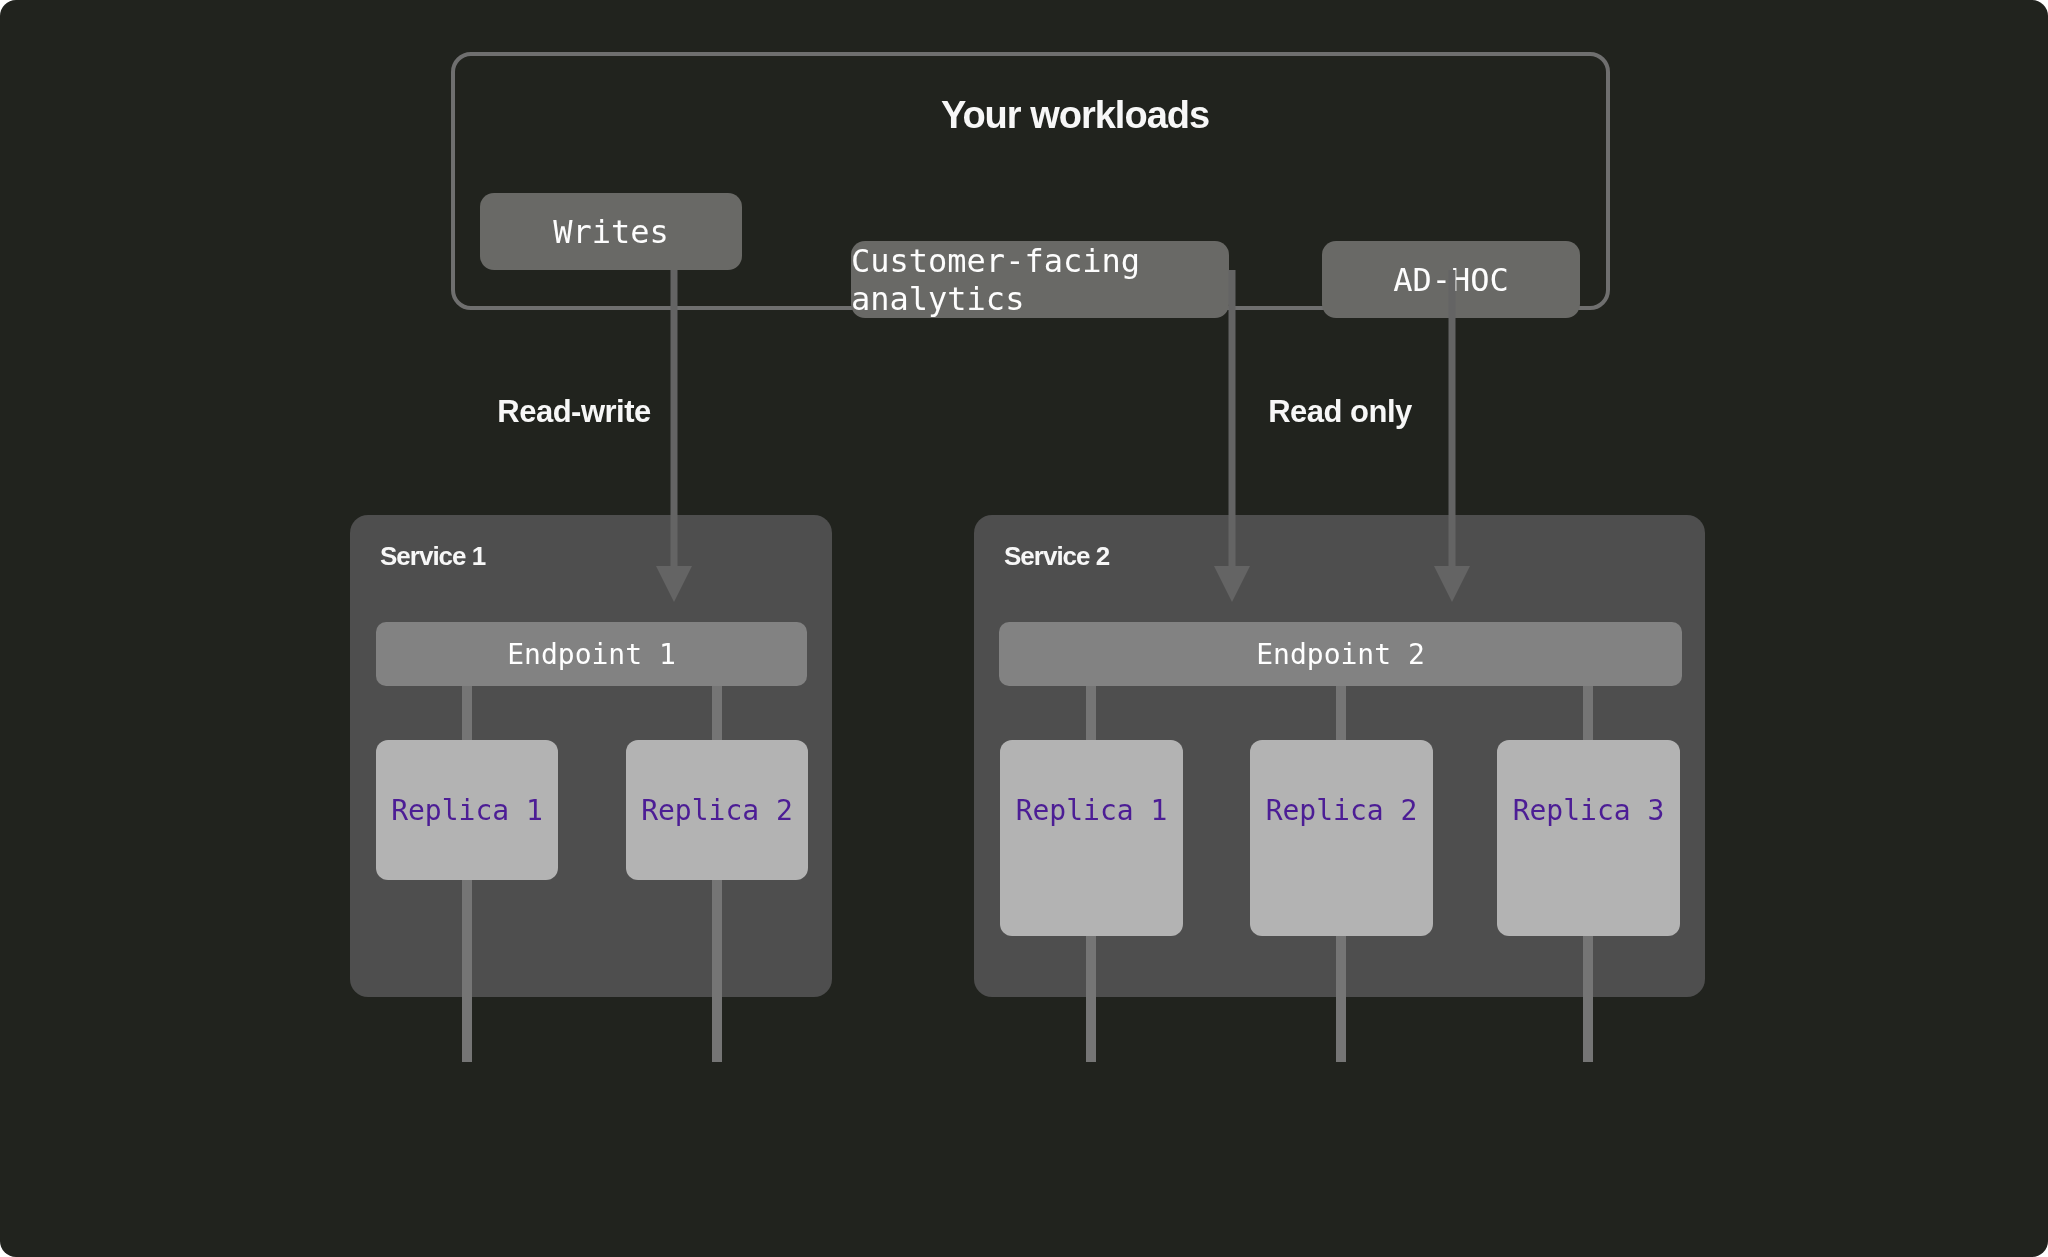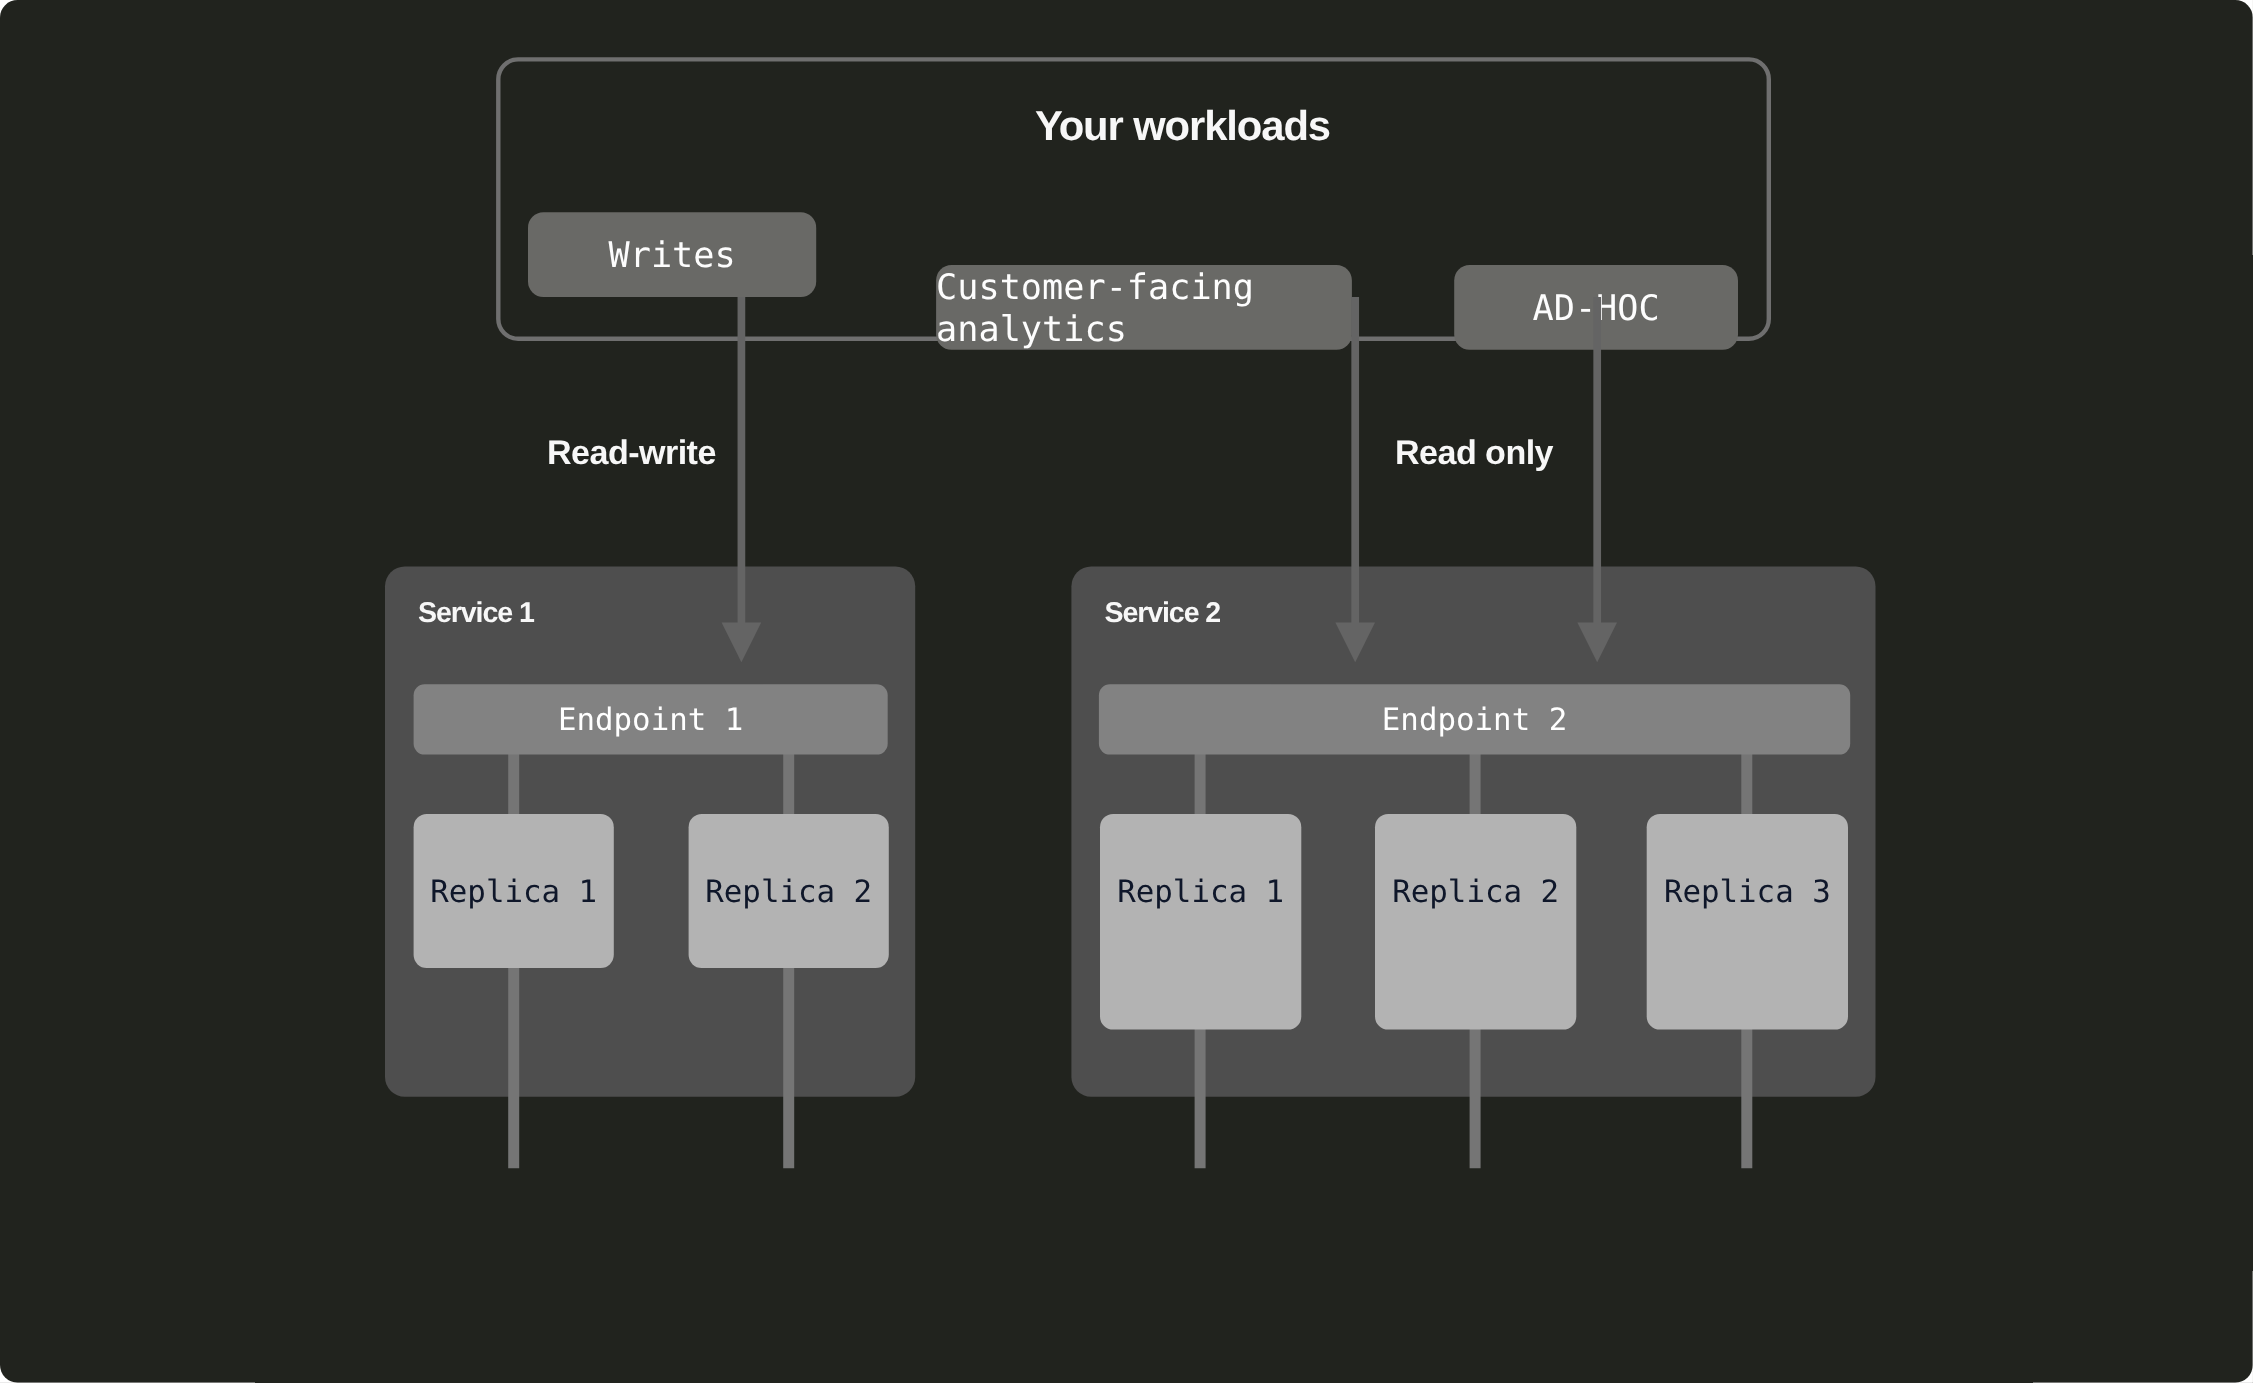--- a/index.html
+++ b/index.html
@@ -95,21 +95,21 @@
     z-index: 3;
   }
   .endpoint-1 { left: 376px; width: 431px; }
   .endpoint-2 { left: 999px; width: 683px; }
 
   .replica {
     position: absolute;
     top: 740px;
     background: #b3b3b3;
     border-radius: 12px;
-    color: #0f172a;
+    color: #4c1d95;
     font-family: "DejaVu Sans Mono", monospace;
     font-size: 28px;
     display: flex;
     justify-content: center;
     align-items: flex-start;
     padding-top: 54px;
     box-sizing: border-box;
     z-index: 3;
   }
   .replica-s1 { height: 140px; }

